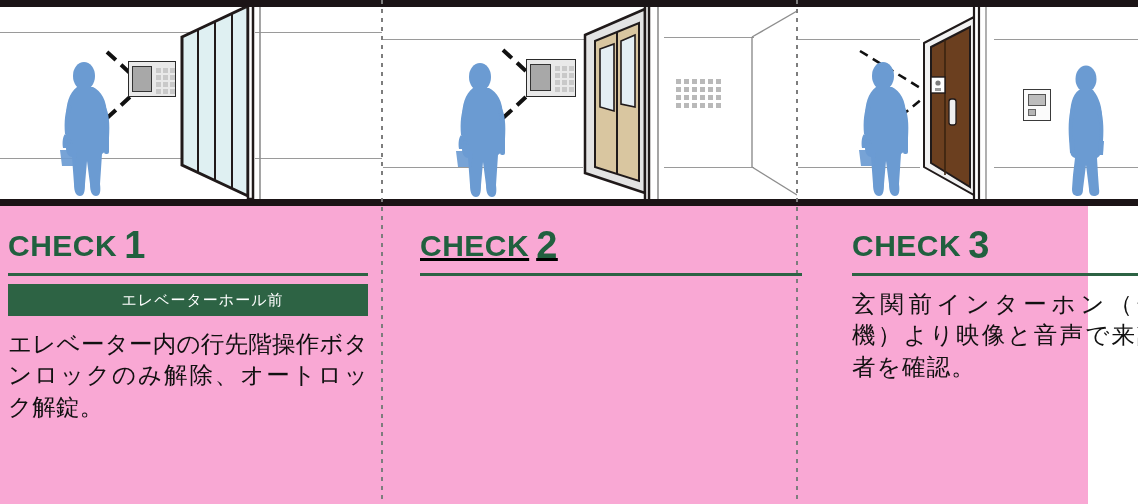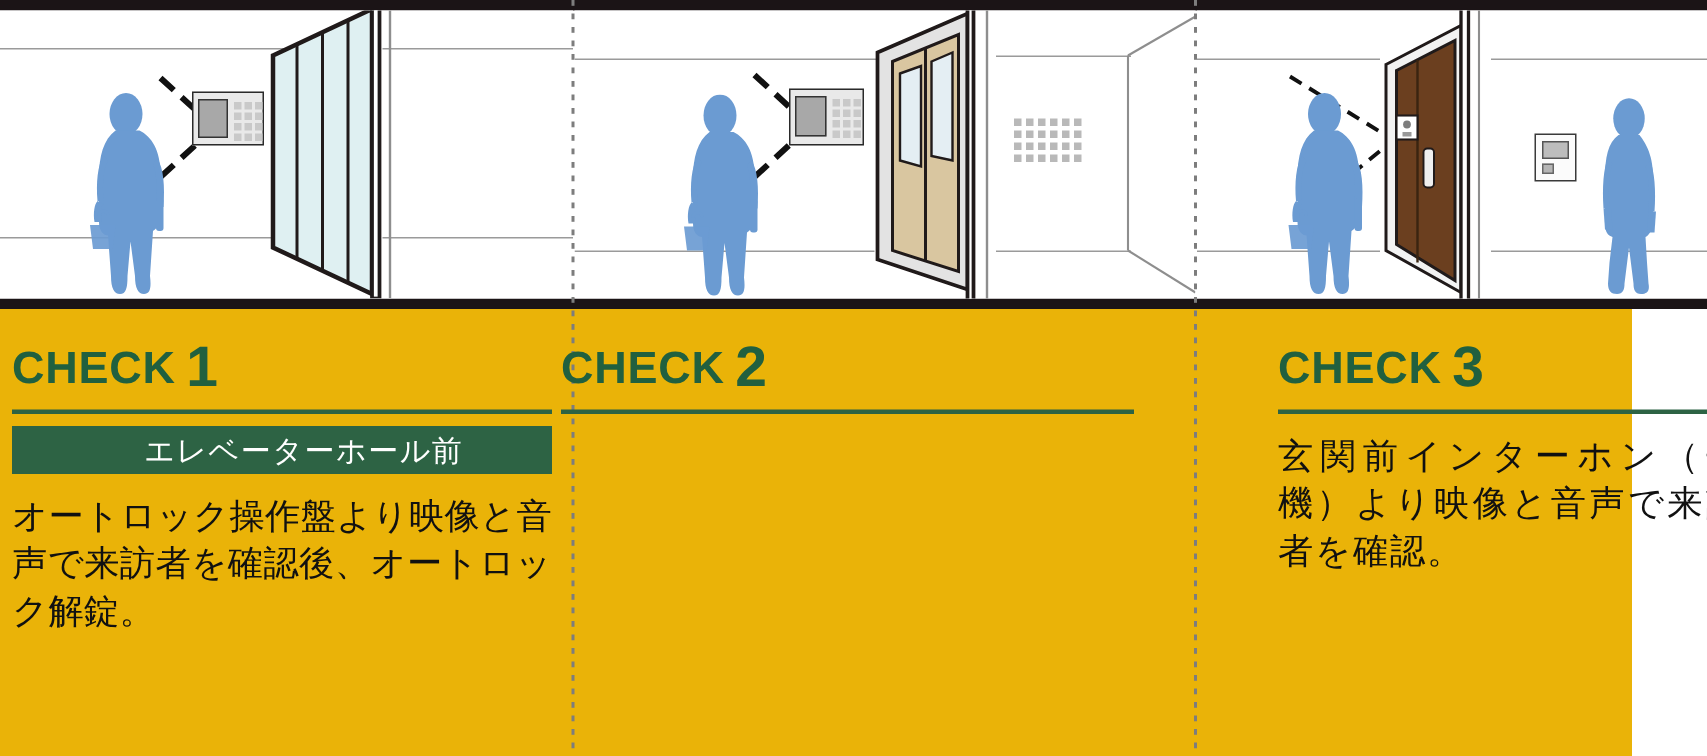--- a/index.html
+++ b/index.html
@@ -6,21 +6,21 @@
   html, body {
     margin: 0; padding: 0;
     background: #ffffff;
   }
   body {
     width: 1138px; height: 504px;
     font-family: "DejaVu Sans", "Liberation Sans", sans-serif;
     overflow: hidden;
     position: relative;
   }
-  #root { position: relative; width: 1088px; height: 504px; background:#eab308; }
+  #root { position: relative; width: 1088px; height: 504px; background:#f9a8d4; }
 
   
   .illus-strip {
     position: absolute; left: 0; top: 0;
     width: 1138px; height: 206px;
     background: #ffffff;
     overflow: hidden;
   }
   .strip-bar-top, .strip-bar-bottom {
     position: absolute; left: 0; width: 1138px; height: 7px;
@@ -88,21 +88,21 @@
     position: absolute; top: 0; width: 2px; height: 504px;
     background-image: linear-gradient(to bottom, #7d7d7d 0 4px, rgba(0,0,0,0) 4px 9px);
     background-size: 2px 9px;
   }
 
   
   .col {
     position: absolute; top: 212px;
   }
   .col-1 { left: 8px;   width: 360px; }
-  .col-2 { left: 374px; width: 382px; }
+  .col-2 { left: 420px; width: 382px; text-decoration: underline; }
   .col-3 { left: 852px; width: 310px; }
 
   .check-head {
     font-family: "Liberation Sans", sans-serif;
     color: #21603f;
     font-size: 30px;
     font-weight: 700;
     letter-spacing: 0.5px;
     line-height: 1;
     padding-top: 14px;
@@ -121,21 +121,21 @@
   }
   .green-band {
     margin-top: 8px;
     height: 32px;
     background: #2d6344;
     color: #ffffff;
     display: flex;
     align-items: center;
     justify-content: center;
     font-family: "DejaVu Sans", sans-serif;
-    font-size: 20px;
+    font-size: 15px;
     letter-spacing: 1px;
     white-space: nowrap;
     padding-left: 29px;
   }
   .body-text {
     margin-top: 13px;
     font-family: "DejaVu Sans", sans-serif;
     font-size: 23.5px;
     line-height: 1.34;
     color: #111111;
@@ -358,21 +358,21 @@
 
   <div class="vdiv" style="left:381px;"></div>
   <div class="vdiv" style="left:796px;"></div>
 
   <div class="col col-1">
     <div class="check-head">
       <span>CHECK</span><span class="num">1</span>
     </div>
     <div class="rule"></div>
     <div class="green-band">エレベーターホール前</div>
-    <div class="body-text">オートロック操作盤より映像と音声で来訪者を確認後、オートロック解錠。</div>
+    <div class="body-text">エレベーター内の行先階操作ボタンロックのみ解除、オートロック解錠。</div>
   </div>
 
   <div class="col col-2">
     <div class="check-head">
       <span>CHECK</span><span class="num">2</span>
     </div>
     <div class="rule"></div>
   </div>
 
   <div class="col col-3">

